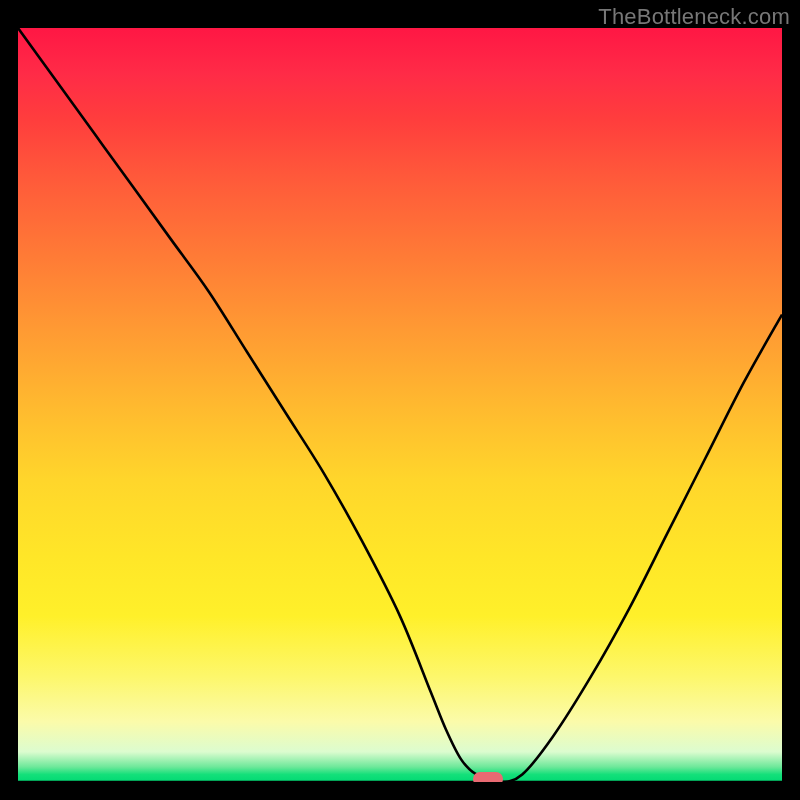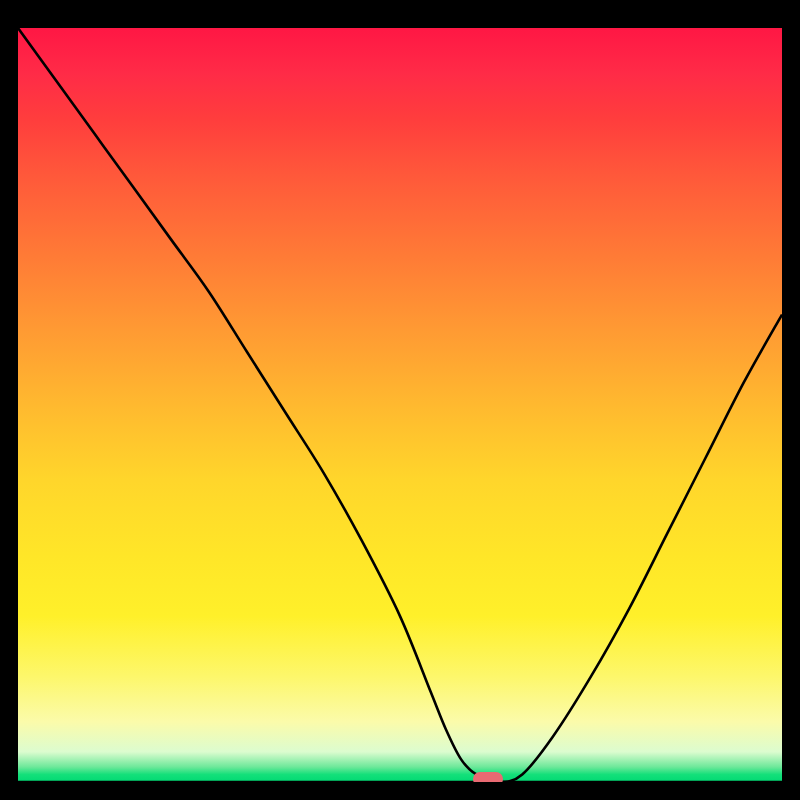--- a/index.html
+++ b/index.html
@@ -76,20 +76,21 @@
     border-radius: 7px;
     transform: translate(-50%, -50%);
     z-index: 30;
   }
 </style>
 </head>
 <body>
 
 <div class="frame">
 
+  <div class="watermark">TheBottleneck.com</div>
 
   <div class="plot-area" id="plot-area">
     <div class="gradient"></div>
 
     <svg class="curve" viewBox="0 0 764 754" preserveAspectRatio="none">
       <path id="curve-path" d="M 0 0 C 6.366666666666667 8.796666666666662 25.46666666666667 35.186666666666625 38.2 52.77999999999997 C 50.93333333333334 70.37333333333332 63.66666666666667 87.96666666666674 76.4 105.56000000000006 C 89.13333333333334 123.15333333333338 101.86666666666666 140.74666666666658 114.6 158.33999999999992 C 127.33333333333333 175.93333333333325 140.06666666666666 193.52666666666667 152.8 211.12 C 165.53333333333336 228.71333333333334 178.26666666666668 245.04999999999998 191 263.9 C 203.73333333333332 282.75 216.46666666666667 304.11333333333334 229.2 324.22 C 241.9333333333333 344.3266666666667 254.66666666666663 364.43333333333334 267.4 384.54 C 280.1333333333333 404.6466666666667 292.8666666666667 423.49666666666667 305.6 444.86 C 318.33333333333337 466.22333333333336 331.06666666666666 488.84333333333336 343.8 512.72 C 356.53333333333336 536.5966666666667 370.54 562.9866666666667 382 588.12 C 393.46 613.2533333333333 404.92 644.67 412.56 663.52 C 420.2 682.37 422.7466666666667 689.9100000000001 427.84000000000003 701.22 C 432.93333333333334 712.53 438.02666666666664 723.84 443.11999999999995 731.38 C 448.21333333333325 738.92 452.0333333333333 742.69 458.4 746.46 C 464.76666666666665 750.23 473.68 754 481.32 754 C 488.96 754 495.3266666666667 754 504.24 746.46 C 513.1533333333333 738.9200000000001 523.3399999999999 725.0966666666667 534.8 708.76 C 546.26 692.4233333333333 560.2666666666667 669.8033333333333 573 648.4399999999999 C 585.7333333333333 627.0766666666666 598.4666666666667 604.4566666666666 611.2 580.5799999999999 C 623.9333333333334 556.7033333333333 636.6666666666666 530.3133333333333 649.4 505.17999999999995 C 662.1333333333333 480.0466666666666 674.8666666666667 454.91333333333336 687.6 429.78000000000003 C 700.3333333333334 404.6466666666667 713.0666666666666 378.25666666666666 725.8 354.38 C 738.5333333333333 330.50333333333333 757.6333333333333 297.83 764 286.52 " fill="none" stroke="#000" stroke-width="2.6"></path>
       <path id="baseline-path" d="M 0 754 L 764 754" fill="none" stroke="#000" stroke-width="2.6"></path>
     </svg>
 
     <div class="marker" id="marker" style="left: 469.86px; top: 751px;"></div>

